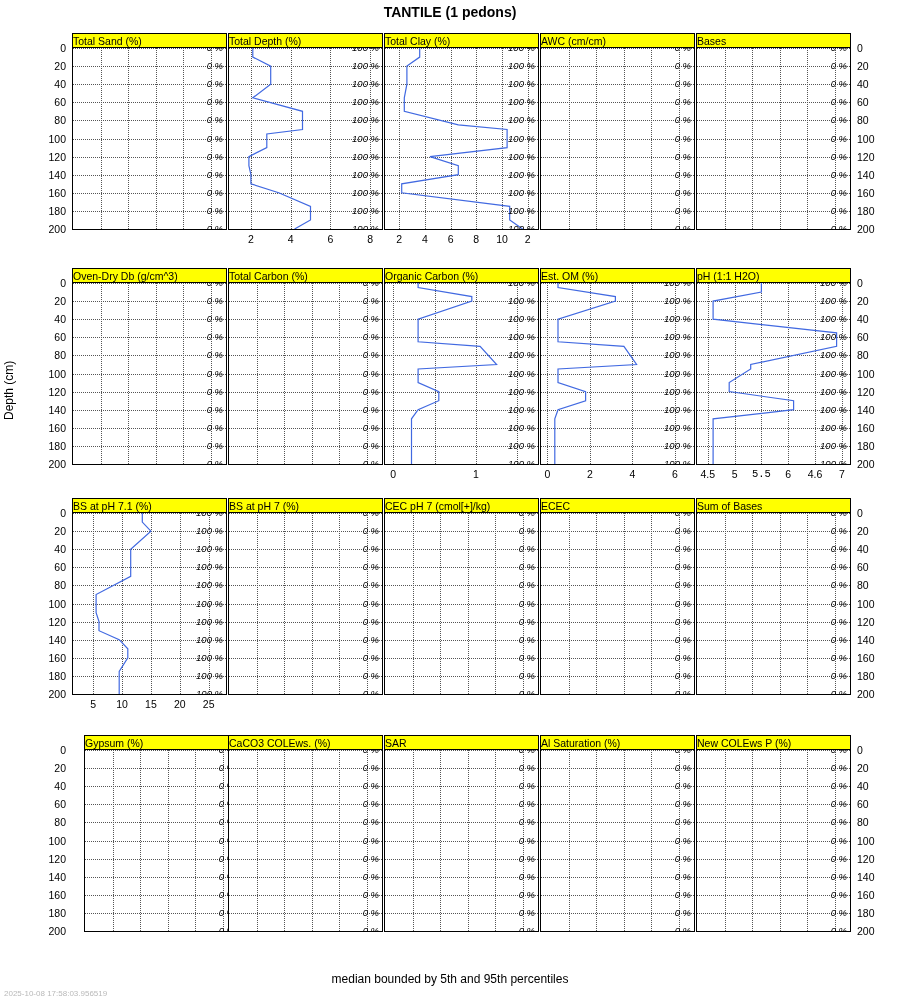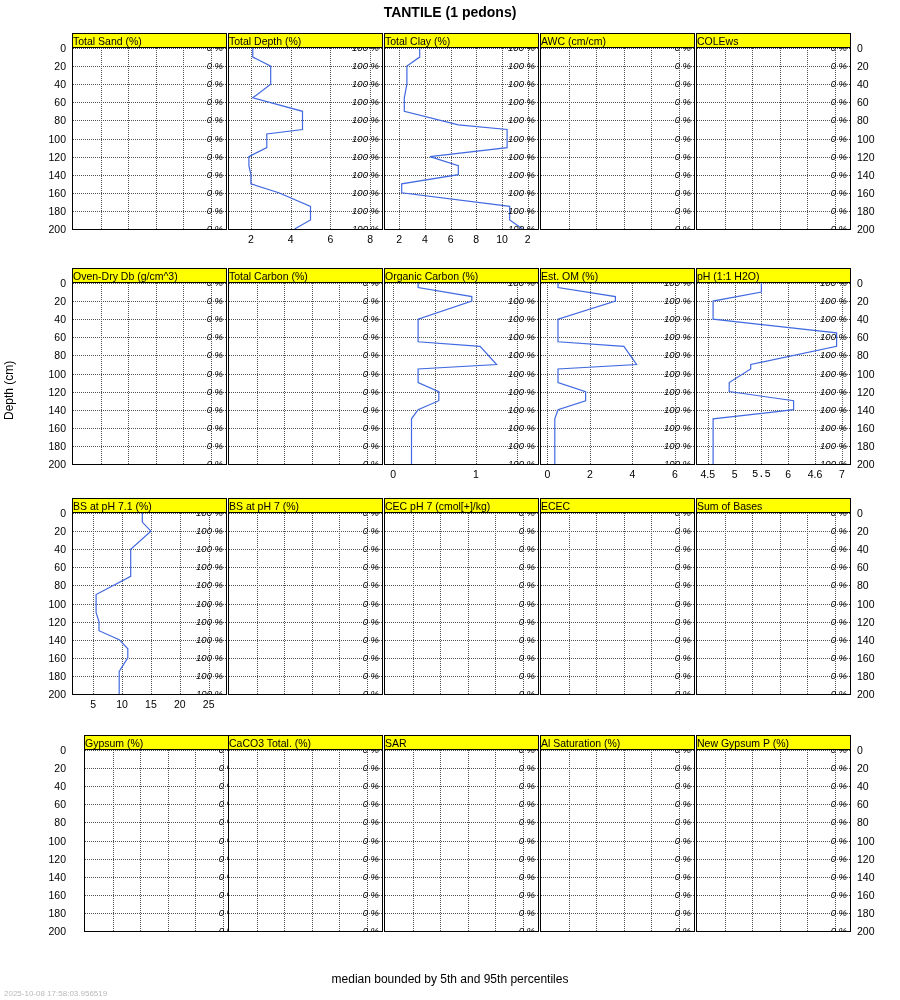--- a/index.html
+++ b/index.html
@@ -266,21 +266,21 @@
           <div class="pct" style="top: 72.4px;">0 %</div>
           <div class="pct" style="top: 90.5px;">0 %</div>
           <div class="pct" style="top: 108.6px;">0 %</div>
           <div class="pct" style="top: 126.7px;">0 %</div>
           <div class="pct" style="top: 144.8px;">0 %</div>
           <div class="pct" style="top: 162.9px;">0 %</div>
           <div class="pct" style="top: 181px;">0 %</div>
         </div>
       </div>
       <div class="panel" style="left: 624px; width: 155px; height: 198px;">
-        <div class="strip">COLEws</div>
+        <div class="strip">Bases</div>
         <div class="plotbox" style="width: 155px; height: 182px;">
           <div class="hgrid" style="top: 0px;"></div>
           <div class="hgrid" style="top: 18.1px;"></div>
           <div class="hgrid" style="top: 36.2px;"></div>
           <div class="hgrid" style="top: 54.3px;"></div>
           <div class="hgrid" style="top: 72.4px;"></div>
           <div class="hgrid" style="top: 90.5px;"></div>
           <div class="hgrid" style="top: 108.6px;"></div>
           <div class="hgrid" style="top: 126.7px;"></div>
           <div class="hgrid" style="top: 144.8px;"></div>
@@ -772,21 +772,21 @@
           <div class="pct" style="top: 72.4px;">0 %</div>
           <div class="pct" style="top: 90.5px;">0 %</div>
           <div class="pct" style="top: 108.6px;">0 %</div>
           <div class="pct" style="top: 126.7px;">0 %</div>
           <div class="pct" style="top: 144.8px;">0 %</div>
           <div class="pct" style="top: 162.9px;">0 %</div>
           <div class="pct" style="top: 181px;">0 %</div>
         </div>
       </div>
       <div class="panel" style="left: 156px; width: 155px; height: 198px;">
-        <div class="strip">CaCO3 Total. (%)</div>
+        <div class="strip">CaCO3 COLEws. (%)</div>
         <div class="plotbox" style="width: 155px; height: 182px;">
           <div class="hgrid" style="top: 0px;"></div>
           <div class="hgrid" style="top: 18.1px;"></div>
           <div class="hgrid" style="top: 36.2px;"></div>
           <div class="hgrid" style="top: 54.3px;"></div>
           <div class="hgrid" style="top: 72.4px;"></div>
           <div class="hgrid" style="top: 90.5px;"></div>
           <div class="hgrid" style="top: 108.6px;"></div>
           <div class="hgrid" style="top: 126.7px;"></div>
           <div class="hgrid" style="top: 144.8px;"></div>
@@ -868,21 +868,21 @@
           <div class="pct" style="top: 72.4px;">0 %</div>
           <div class="pct" style="top: 90.5px;">0 %</div>
           <div class="pct" style="top: 108.6px;">0 %</div>
           <div class="pct" style="top: 126.7px;">0 %</div>
           <div class="pct" style="top: 144.8px;">0 %</div>
           <div class="pct" style="top: 162.9px;">0 %</div>
           <div class="pct" style="top: 181px;">0 %</div>
         </div>
       </div>
       <div class="panel" style="left: 624px; width: 155px; height: 198px;">
-        <div class="strip">New Gypsum P (%)</div>
+        <div class="strip">New COLEws P (%)</div>
         <div class="plotbox" style="width: 155px; height: 182px;">
           <div class="hgrid" style="top: 0px;"></div>
           <div class="hgrid" style="top: 18.1px;"></div>
           <div class="hgrid" style="top: 36.2px;"></div>
           <div class="hgrid" style="top: 54.3px;"></div>
           <div class="hgrid" style="top: 72.4px;"></div>
           <div class="hgrid" style="top: 90.5px;"></div>
           <div class="hgrid" style="top: 108.6px;"></div>
           <div class="hgrid" style="top: 126.7px;"></div>
           <div class="hgrid" style="top: 144.8px;"></div>

